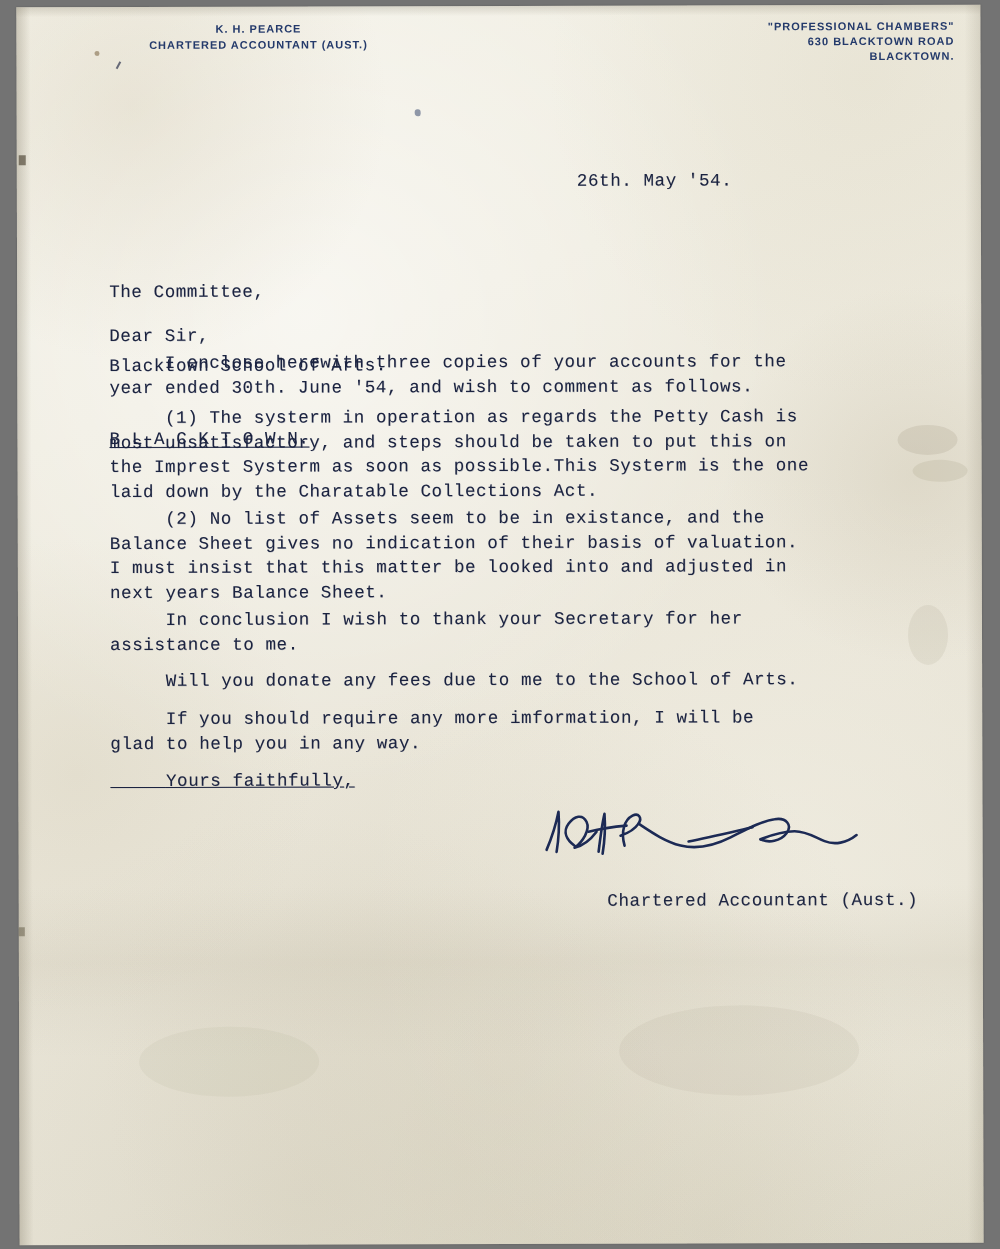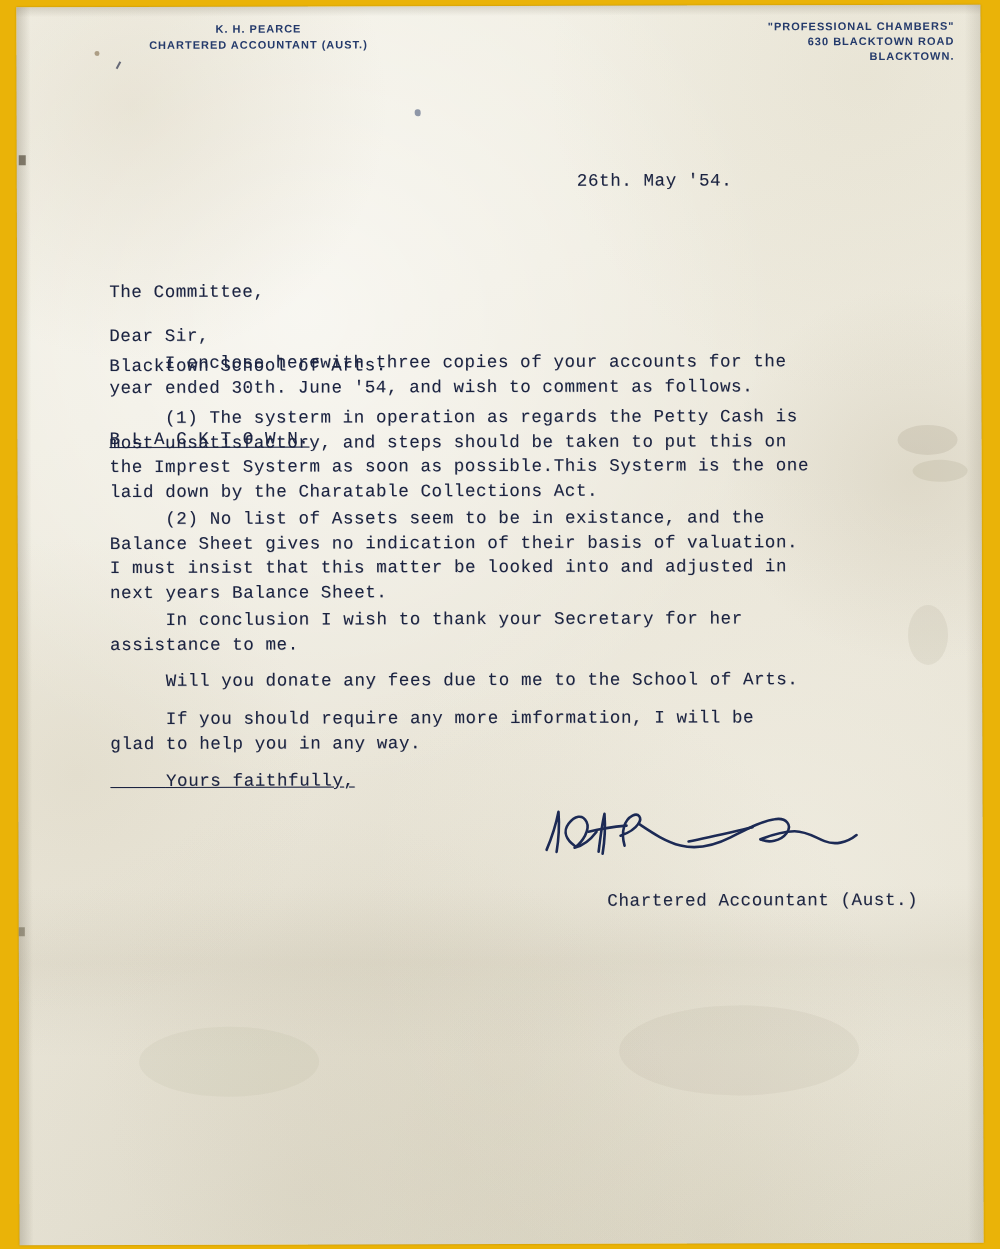--- a/index.html
+++ b/index.html
@@ -11,21 +11,21 @@
     width: 1000px;
     height: 1249px;
     overflow: hidden;
     font-family: "Liberation Mono", monospace;
   }
 
   #page {
     position: relative;
     width: 1000px;
     height: 1249px;
-    background: #eab308;
+    background: #737373;
     overflow: hidden;
   }
 
   
   #sheet {
     position: absolute;
     left: 18px;
     top: 6px;
     width: 964px;
     height: 1238px;

